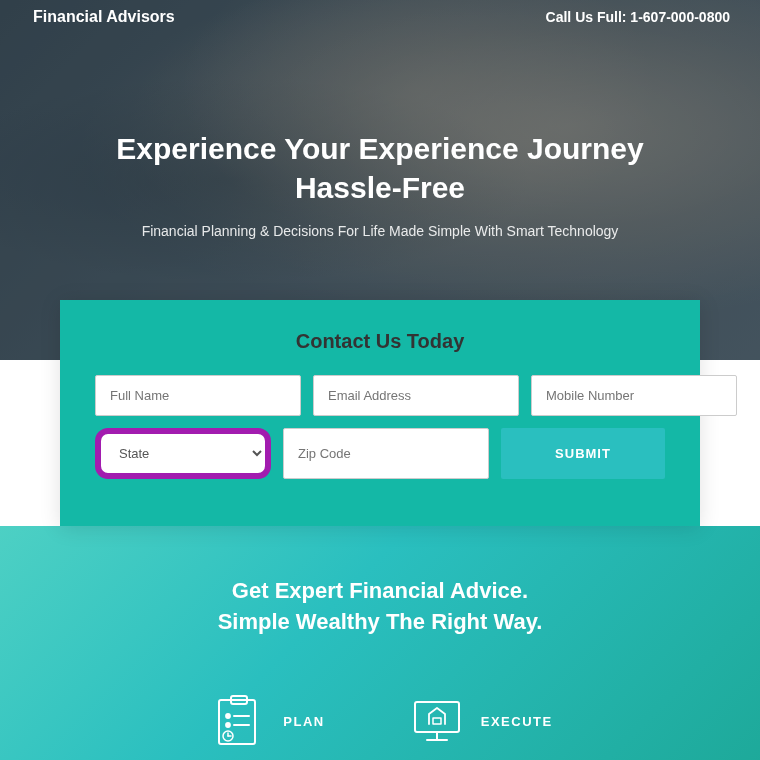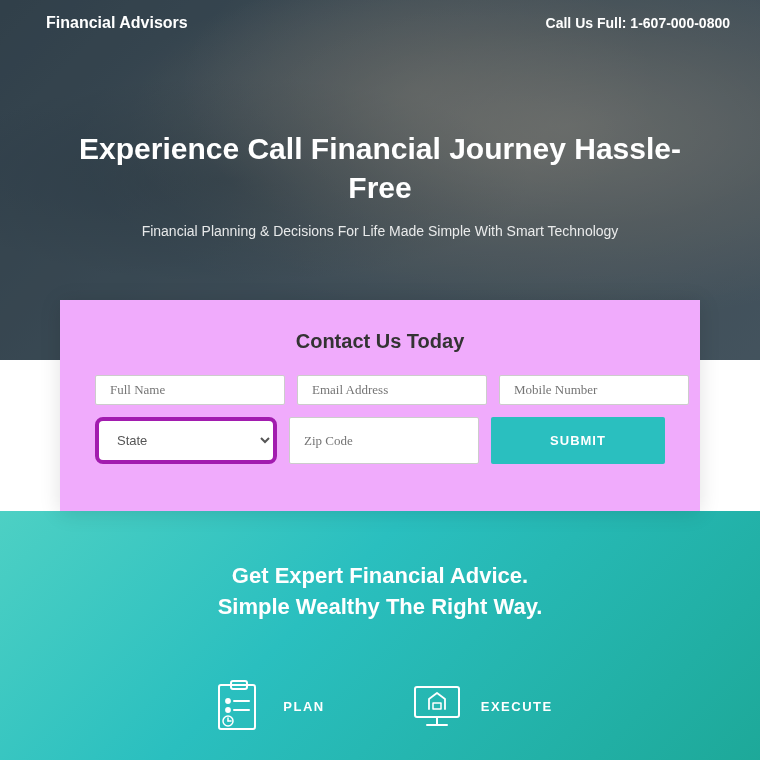--- a/index.html
+++ b/index.html
@@ -30,25 +30,25 @@
         radial-gradient(ellipse at 30% 50%, rgba(50,60,70,0.6) 0%, transparent 40%);
     }
     .hero-overlay {
       position: absolute;
       inset: 0;
       background: rgba(30, 50, 60, 0.45);
     }
 
     .header {
       position: absolute;
-      top: 0; left: 16px; right: 0;
+      top: 0; left: 3px; right: 0;
       display: flex;
       justify-content: space-between;
       align-items: center;
-      padding: 14px 30px;
+      padding: 8px 30px;
       z-index: 10;
     }
     .brand-name {
       color: white;
       font-size: 16px;
       font-weight: bold;
     }
     .phone-info {
       color: white;
       font-size: 14px;
@@ -75,57 +75,56 @@
     }
     .hero-subtitle {
       color: rgba(255,255,255,0.88);
       font-size: 14px;
       line-height: 1.5;
     }
 
     
     .form-section {
       position: relative;
-      background: #f0abfc;
+      background: #14b8a6;
       margin: 0 60px;
       margin-top: -60px;
       z-index: 20;
       padding: 30px 35px 35px;
       box-shadow: 0 2px 20px rgba(0,0,0,0.12);
     }
     .form-title {
       text-align: center;
       font-size: 20px;
       font-weight: bold;
       color: #333;
       margin-bottom: 22px;
     }
     .form-row {
       display: flex;
       gap: 12px;
       margin-bottom: 12px;
     }
     .form-input {
       flex: 1;
-      padding: 6px 14px;
+      padding: 12px 14px;
       border: 1px solid #ccc;
       font-size: 13px;
       color: #999;
       outline: none;
       border-radius: 2px;
-      font-family: Liberation Serif, serif;
     }
     .form-select {
       flex: 1;
       padding: 11px 14px;
-      border: 4px solid #a21caf;
+      border: 6px solid #a21caf;
       font-size: 13px;
       color: #555;
       outline: none;
-      border-radius: 8px;
+      border-radius: 13px;
       background: white;
       appearance: auto;
     }
     .submit-btn {
       flex: 1;
       padding: 11px 14px;
       background: #2abfbf;
       color: white;
       border: none;
       font-size: 13px;
@@ -195,21 +194,21 @@
 
   <div class="header">
     <div class="brand-name">Financial Advisors</div>
     <div class="phone-info">
       <span>Call Us Full:</span>
       <span>1-607-000-0800</span>
     </div>
   </div>
 
   <div class="hero-content">
-    <h1 class="hero-title">Experience Call Financial Journey Hassle-Free</h1>
+    <h1 class="hero-title">Experience Your Experience Journey Hassle-Free</h1>
     <p class="hero-subtitle">Financial Planning &amp; Decisions For Life Made Simple With Smart Technology</p>
   </div>
 </div>
 
 <div class="form-section">
   <h2 class="form-title">Contact Us Today</h2>
 
   <div class="form-row">
     <input type="text" class="form-input" placeholder="Full Name" style="">
     <input type="email" class="form-input" placeholder="Email Address" style="">

